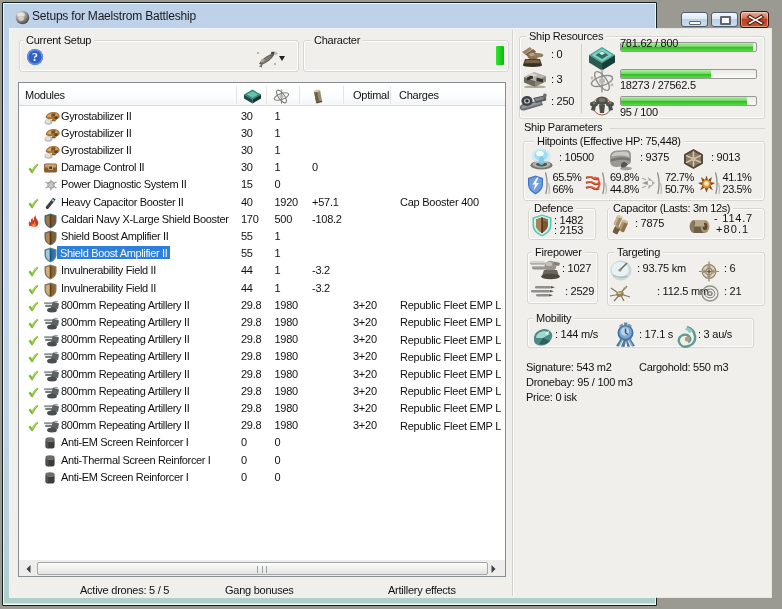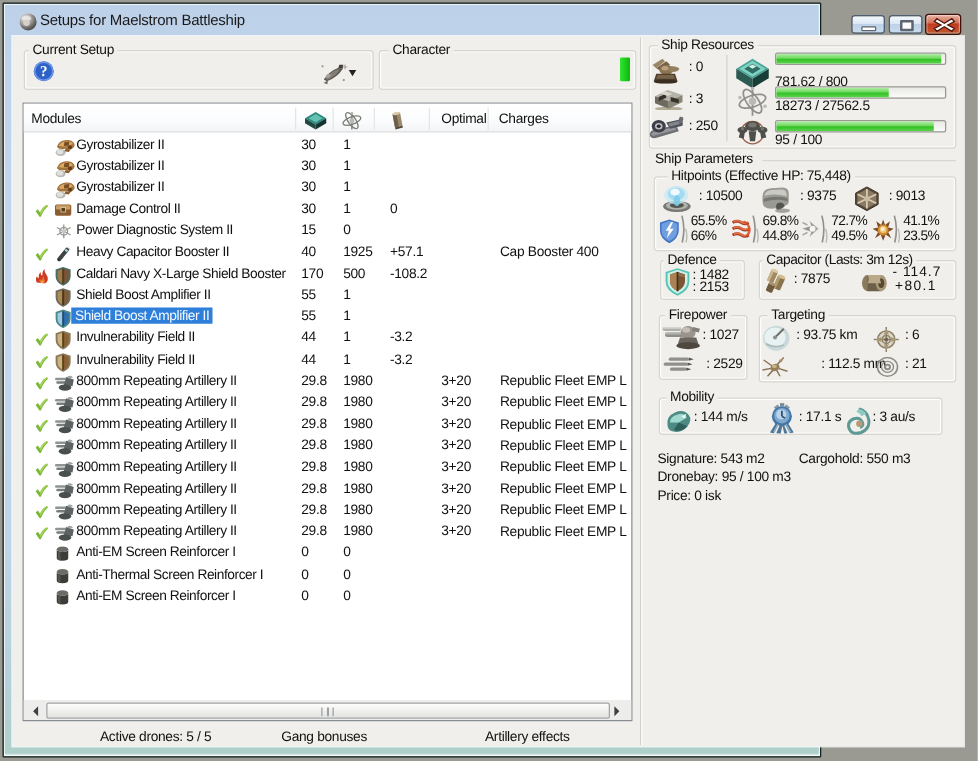--- a/index.html
+++ b/index.html
@@ -232,21 +232,21 @@
         <div class="ab" style="left:43px;top:195.5px">
           <svg width="14" height="14" viewBox="0 0 14 14">
             <path d="M3 10.5 L9.5 2.5 Q10.8 1.2 12 2.2 Q13.2 3.2 11.8 4.8 L5.5 12.5 Q4.3 13.5 3.2 12.6 Q2.2 11.6 3 10.5Z" fill="#3e4446"></path>
             <path d="M9.8 3 L11.6 4.4 L10.4 5.8 L8.6 4.4Z" fill="#9fd9d4"></path>
             <path d="M10.5 1.8 L12.8 1 L12.3 3.4Z" fill="#e8f4f2"></path>
             <path d="M3.5 11 L5 12.2 L3.4 12.6Z" fill="#1d2021"></path>
           </svg>
         </div>
         <div class="ab t" style="left:61px;top:195.5px;letter-spacing:-0.35px">Heavy Capacitor Booster II</div>
         <div class="ab t" style="left:241px;top:195.5px">40</div>
-        <div class="ab t" style="left:274.5px;top:195.5px">1925</div>
+        <div class="ab t" style="left:274.5px;top:195.5px">1920</div>
         <div class="ab t" style="left:312px;top:195.5px">+57.1</div>
         <div class="ab t" style="left:400px;top:196.0px">Cap Booster 400</div>
 <div class="ab" style="left:28px;top:213.7px">
           <svg width="12" height="13" viewBox="0 0 12 13">
             <path d="M1.5 12 Q0 9.5 1.5 7 Q2 8.5 3 8.5 Q2.5 5.5 4.3 3.5 Q4.5 6 5.8 6.5 Q5.5 3.5 7.5 1 Q7.5 4 9 5.5 Q10.8 7.5 10.2 10 Q9.7 12 8 12.8Z" fill="#cc3a22"></path>
             <path d="M3.8 12.2 Q2.8 10.5 4.2 9 Q4.6 10.5 5.6 10 Q5.6 8 7 7 Q7 9.5 8 10.5 Q8.3 11.8 7 12.6Z" fill="#e8753a"></path>
             <path d="M5 12.4 Q4.8 11 6 10.2 Q6.5 11.5 7 12.2Z" fill="#f2b050"></path>
           </svg>
         </div>
         <div class="ab" style="left:43px;top:212.7px">
@@ -560,21 +560,21 @@
           <path d="M15 3.6 L25.5 10 L15 16.4 L4.5 10Z" fill="#7fd2c2"></path>
           <path d="M15 6 L21.5 10 L15 14 L8.5 10Z" fill="#2e6e64"></path>
           <path d="M12 8.2 L15 6.5 L18 8.2 L15 10Z" fill="#d2f2ea"></path>
           <path d="M2 10 L15 18 L15 25.5 L2 17.5Z" fill="#2a5a52"></path>
           <path d="M28 10 L15 18 L15 25.5 L28 17.5Z" fill="#183e38"></path>
         </svg>
       </div>
 <div class="ab pbar" style="left:610px;top:13px;width:137px;height:10px">
         <div class="pfill" style="width:97.5%"></div>
       </div>
-<div class="ab t" style="left:610px;top:31px">781.62 / 800</div>
+<div class="ab t" style="left:610px;top:8px">781.62 / 800</div>
 <div class="ab" style="left:578px;top:40px">
         <svg width="28" height="24" viewBox="0 0 28 24">
           <g fill="none" stroke="#8f8f8b" stroke-width="1.4">
             <ellipse cx="14" cy="12" rx="11" ry="4.6" transform="rotate(-18 14 12)"></ellipse>
             <ellipse cx="14" cy="12" rx="11" ry="4.6" transform="rotate(55 14 12)"></ellipse>
             <path d="M14 0.5 L14 23.5"></path>
           </g>
           <g fill="#b9b9b5">
             <circle cx="14" cy="12" r="3"></circle>
             <circle cx="4" cy="9" r="1.4"></circle>
@@ -691,21 +691,21 @@
           <path d="M2 8 L8.5 6 L7.5 3 L12.5 8 L7.5 13 L8.5 10Z" fill="#8f8f8b"></path>
           <circle cx="9" cy="8" r="2.4" fill="#f4f4f2"></circle>
           <path d="M1 3 L5 5 M1 13 L5 11" stroke="#a9a9a5" stroke-width="1.2"></path>
         </svg>
       </div>
 <svg class="ab" style="left:646px;top:143px" width="8" height="23" viewBox="0 0 8 23">
         <path d="M1.5 0.5 Q4.5 11 1.8 22" stroke="#8f8f8b" stroke-width="1.3" fill="none"></path>
         <path d="M4.5 11 Q6.3 17 4.8 22" stroke="#b9b9b3" stroke-width="1.1" fill="none"></path>
       </svg>
 <div class="ab t" style="left:655px;top:142.3px;letter-spacing:-0.5px">72.7%</div>
-<div class="ab t" style="left:655px;top:154.2px;letter-spacing:-0.5px">49.5%</div>
+<div class="ab t" style="left:655px;top:154.2px;letter-spacing:-0.5px">50.7%</div>
 <div class="ab" style="left:688px;top:146px">
         <svg width="17" height="18" viewBox="0 0 17 18">
           <path d="M8.5 0.5 L10 5 L14 2 L12.5 7 L17 8 L12.5 10.5 L15 15.5 L10.5 12.5 L8.5 17.5 L6.5 12.5 L2 15.5 L4.5 10.5 L0 8 L4.5 7 L3 2 L7 5Z" fill="#7a4a22"></path>
           <circle cx="8.5" cy="9" r="4.4" fill="#d28a2e"></circle>
           <circle cx="8.5" cy="8.6" r="2.8" fill="#f2c87e"></circle>
           <circle cx="8.2" cy="8.2" r="1.5" fill="#fcf2da"></circle>
         </svg>
       </div>
 <svg class="ab" style="left:703.6px;top:143px" width="8" height="23" viewBox="0 0 8 23">
         <path d="M1.5 0.5 Q4.5 11 1.8 22" stroke="#8f8f8b" stroke-width="1.3" fill="none"></path>

